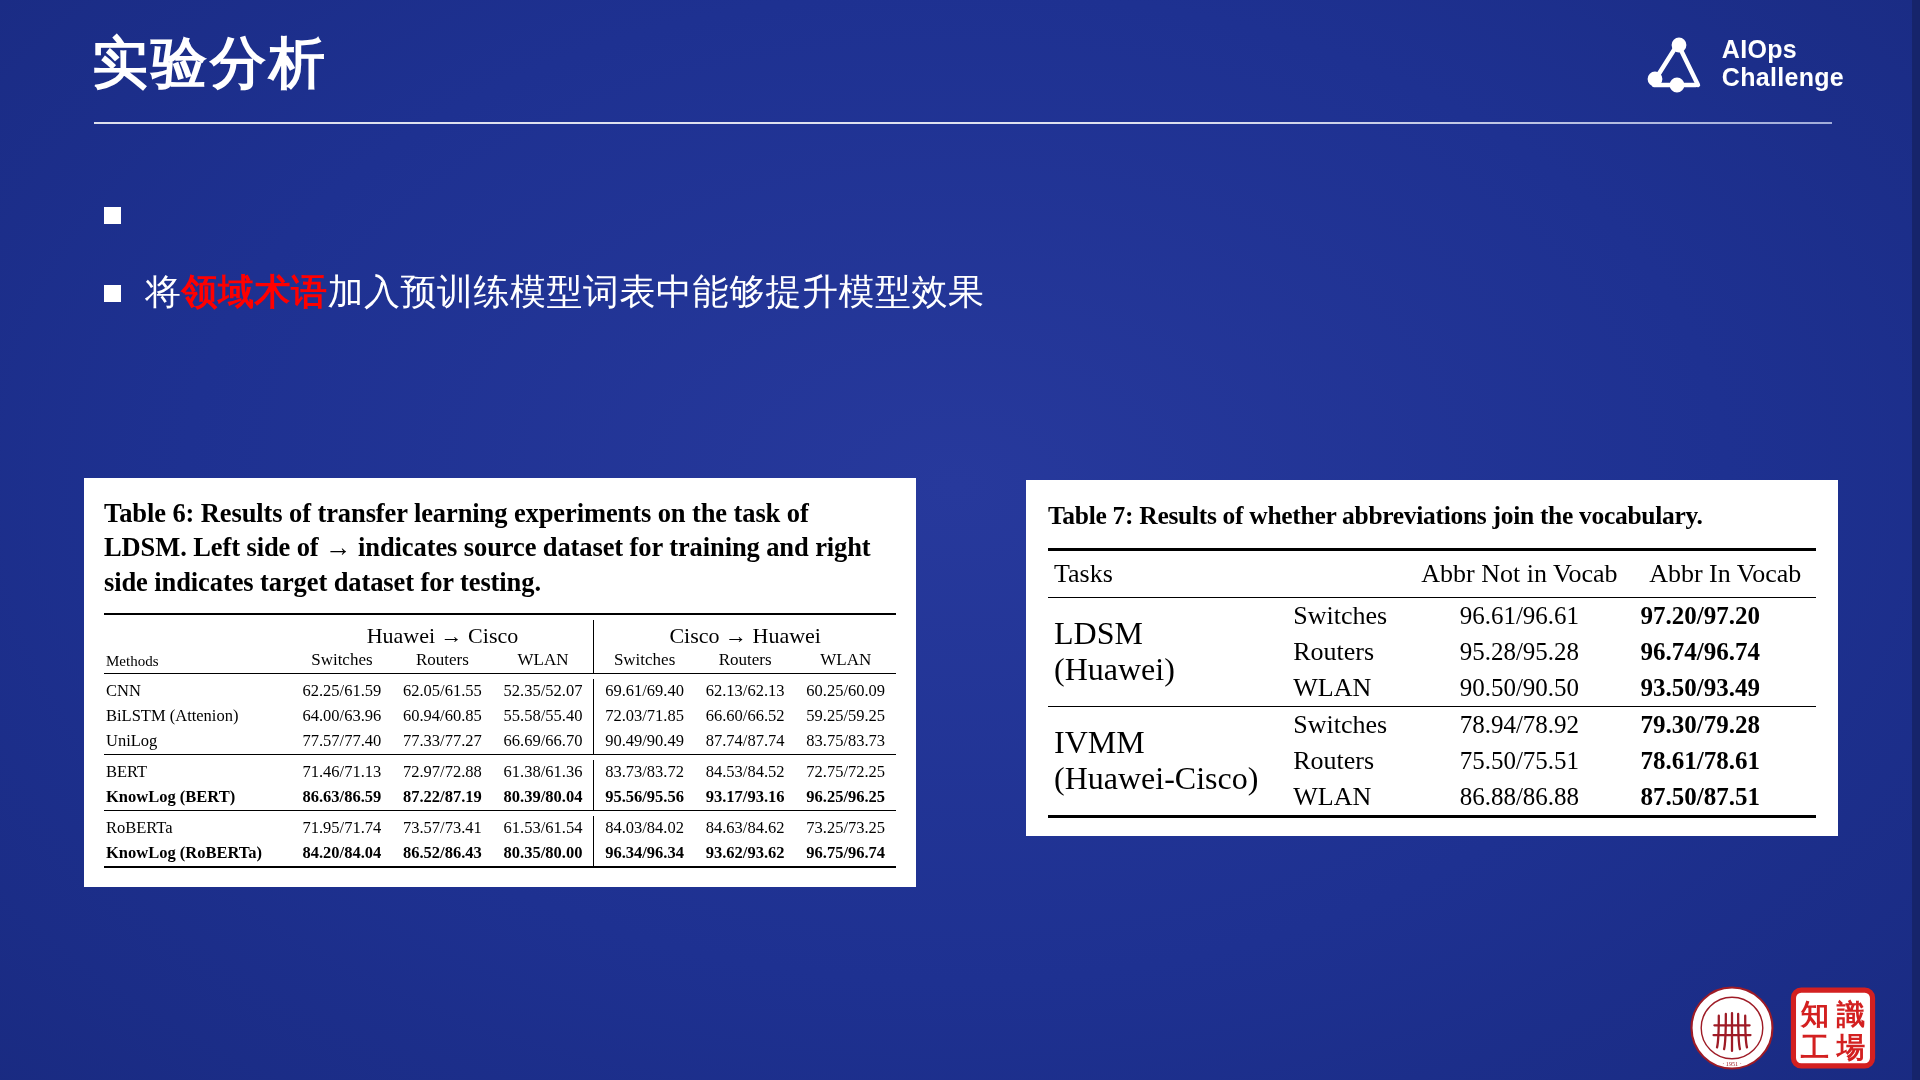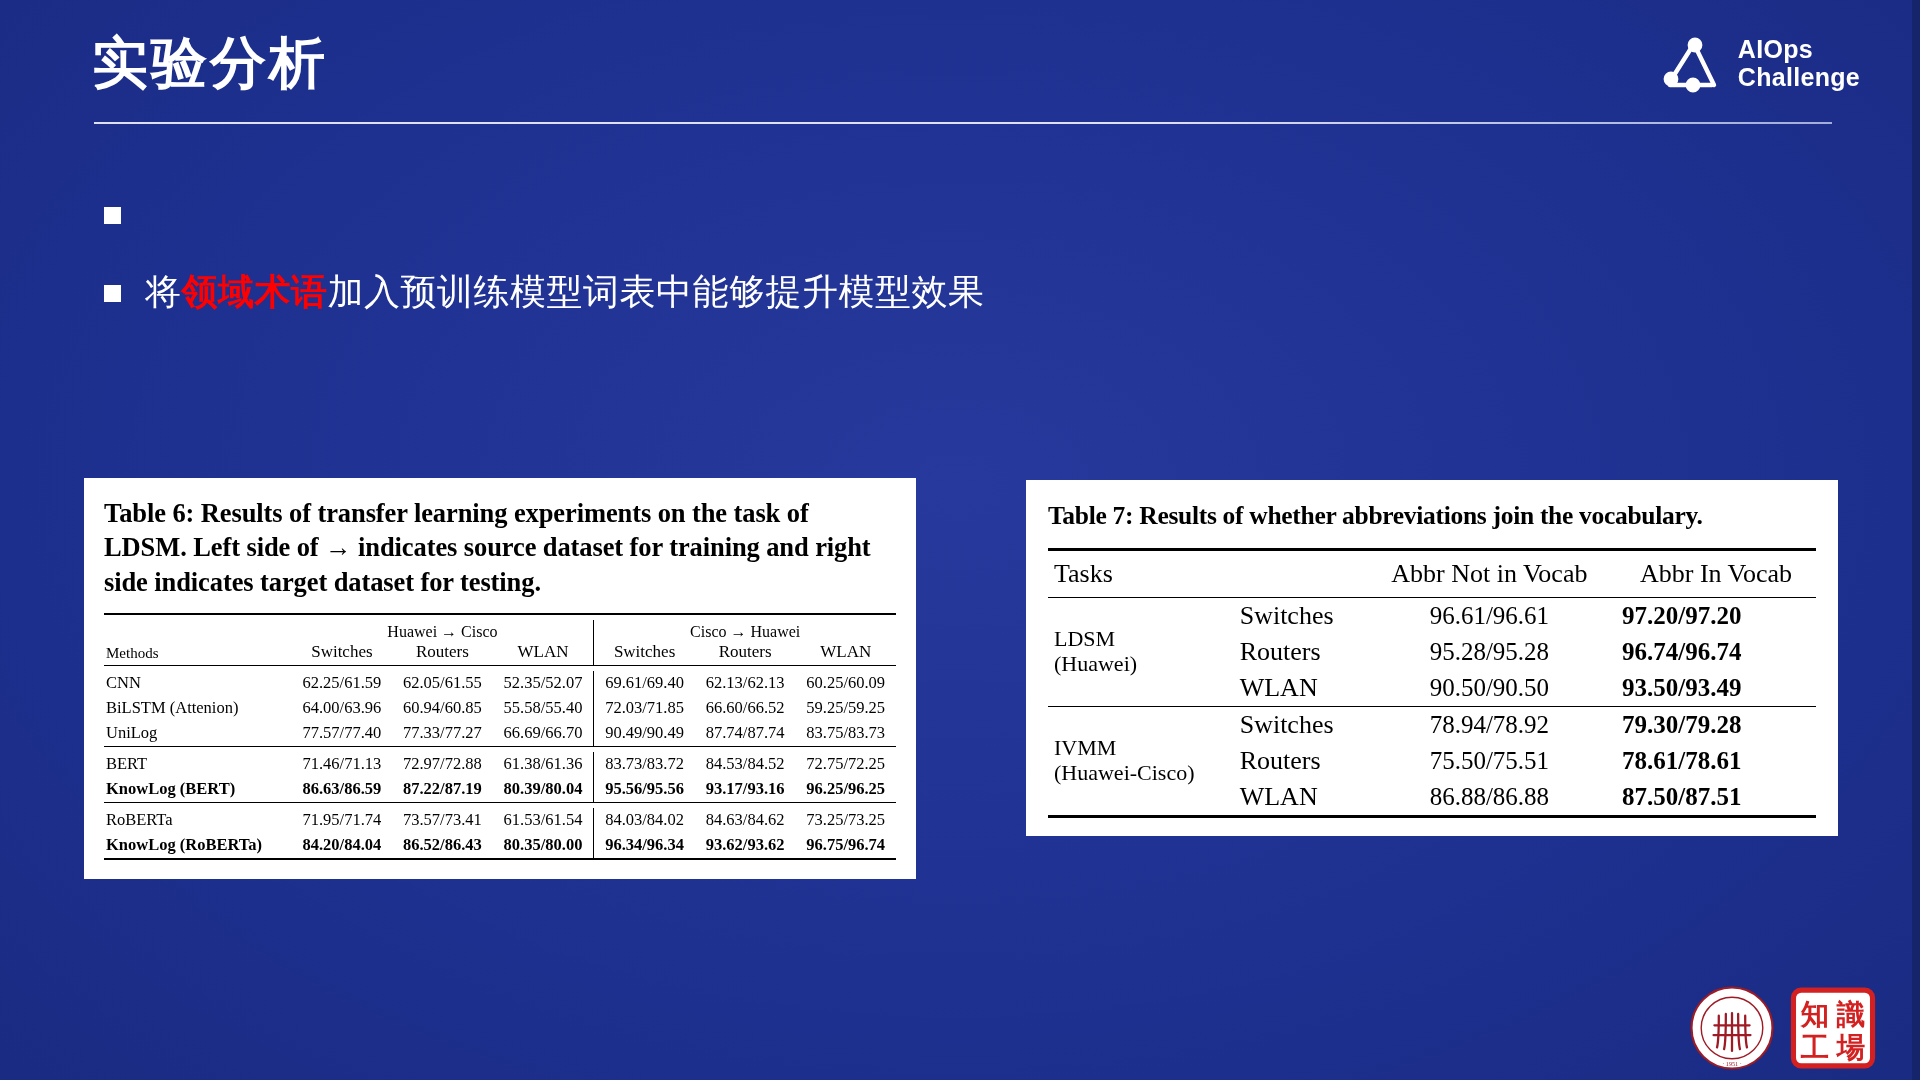--- a/index.html
+++ b/index.html
@@ -38,21 +38,21 @@
     top: 122px;
     width: 1738px;
     height: 2px;
     background: linear-gradient(to right, #ffffff 0%, #ffffff 60%, #b9c3e8 100%);
     opacity: .85;
   }
 
   
   .brand {
     position: absolute;
-    right: 52px;
+    right: 68px;
     top: 32px;
     display: flex;
     align-items: center;
     gap: 14px;
   }
   .brand-mark { width: 62px; height: 62px; flex: 0 0 auto; }
   .brand-text {
     font-size: 25px;
     font-weight: bold;
     line-height: 1.12;
@@ -132,33 +132,33 @@
   table { border-collapse: collapse; width: 100%; }
   td, th { padding: 0; font-weight: normal; }
 
   
   #t6 { margin-top: 14px; font-size: 16.5px; }
   #t6 .rule-top td { border-top: 2.4px solid #000; height: 0; font-size: 0; line-height: 0; }
   #t6 .rule-mid td { border-top: 1.1px solid #000; height: 0; font-size: 0; line-height: 0; }
   #t6 .rule-bot td { border-top: 2.4px solid #000; height: 0; font-size: 0; line-height: 0; }
   #t6 td, #t6 th { text-align: center; padding: 2.5px 4px; white-space: nowrap; }
   #t6 td.meth, #t6 th.meth { text-align: left; padding-left: 2px; }
-  #t6 .grouphdr { font-size: 16px; padding-bottom: 1px; }
+  #t6 .grouphdr { font-size: 22px; padding-bottom: 1px; }
   #t6 .subhdr { font-size: 17px; padding-top: 0; padding-bottom: 3px; }
   #t6 .vline { border-left: 1.1px solid #000; }
   #t6 .bold td { font-weight: bold; }
   #t6 .num { font-size: 16.5px; }
 
   
   #t7 { margin-top: 16px; font-size: 25px; }
   #t7 td { padding: 3px 6px; white-space: nowrap; vertical-align: middle; }
   #t7 .rule-heavy td { border-top: 3px solid #000; height: 0; font-size: 0; line-height: 0; padding: 0; }
   #t7 .rule-light td { border-top: 1.6px solid #000; height: 0; font-size: 0; line-height: 0; padding: 0; }
   #t7 .hdr td { font-size: 26px; padding-top: 8px; padding-bottom: 8px; }
-  #t7 .task { font-size: 22px; line-height: 1.12; }
+  #t7 .task { font-size: 32px; line-height: 1.12; }
   #t7 .sub { font-size: 26px; }
   #t7 .c-mid { text-align: center; }
   #t7 .c-right { font-weight: bold; }
 
   
   .footer-logos {
     position: absolute;
     right: 36px;
     bottom: 8px;
     display: flex;

